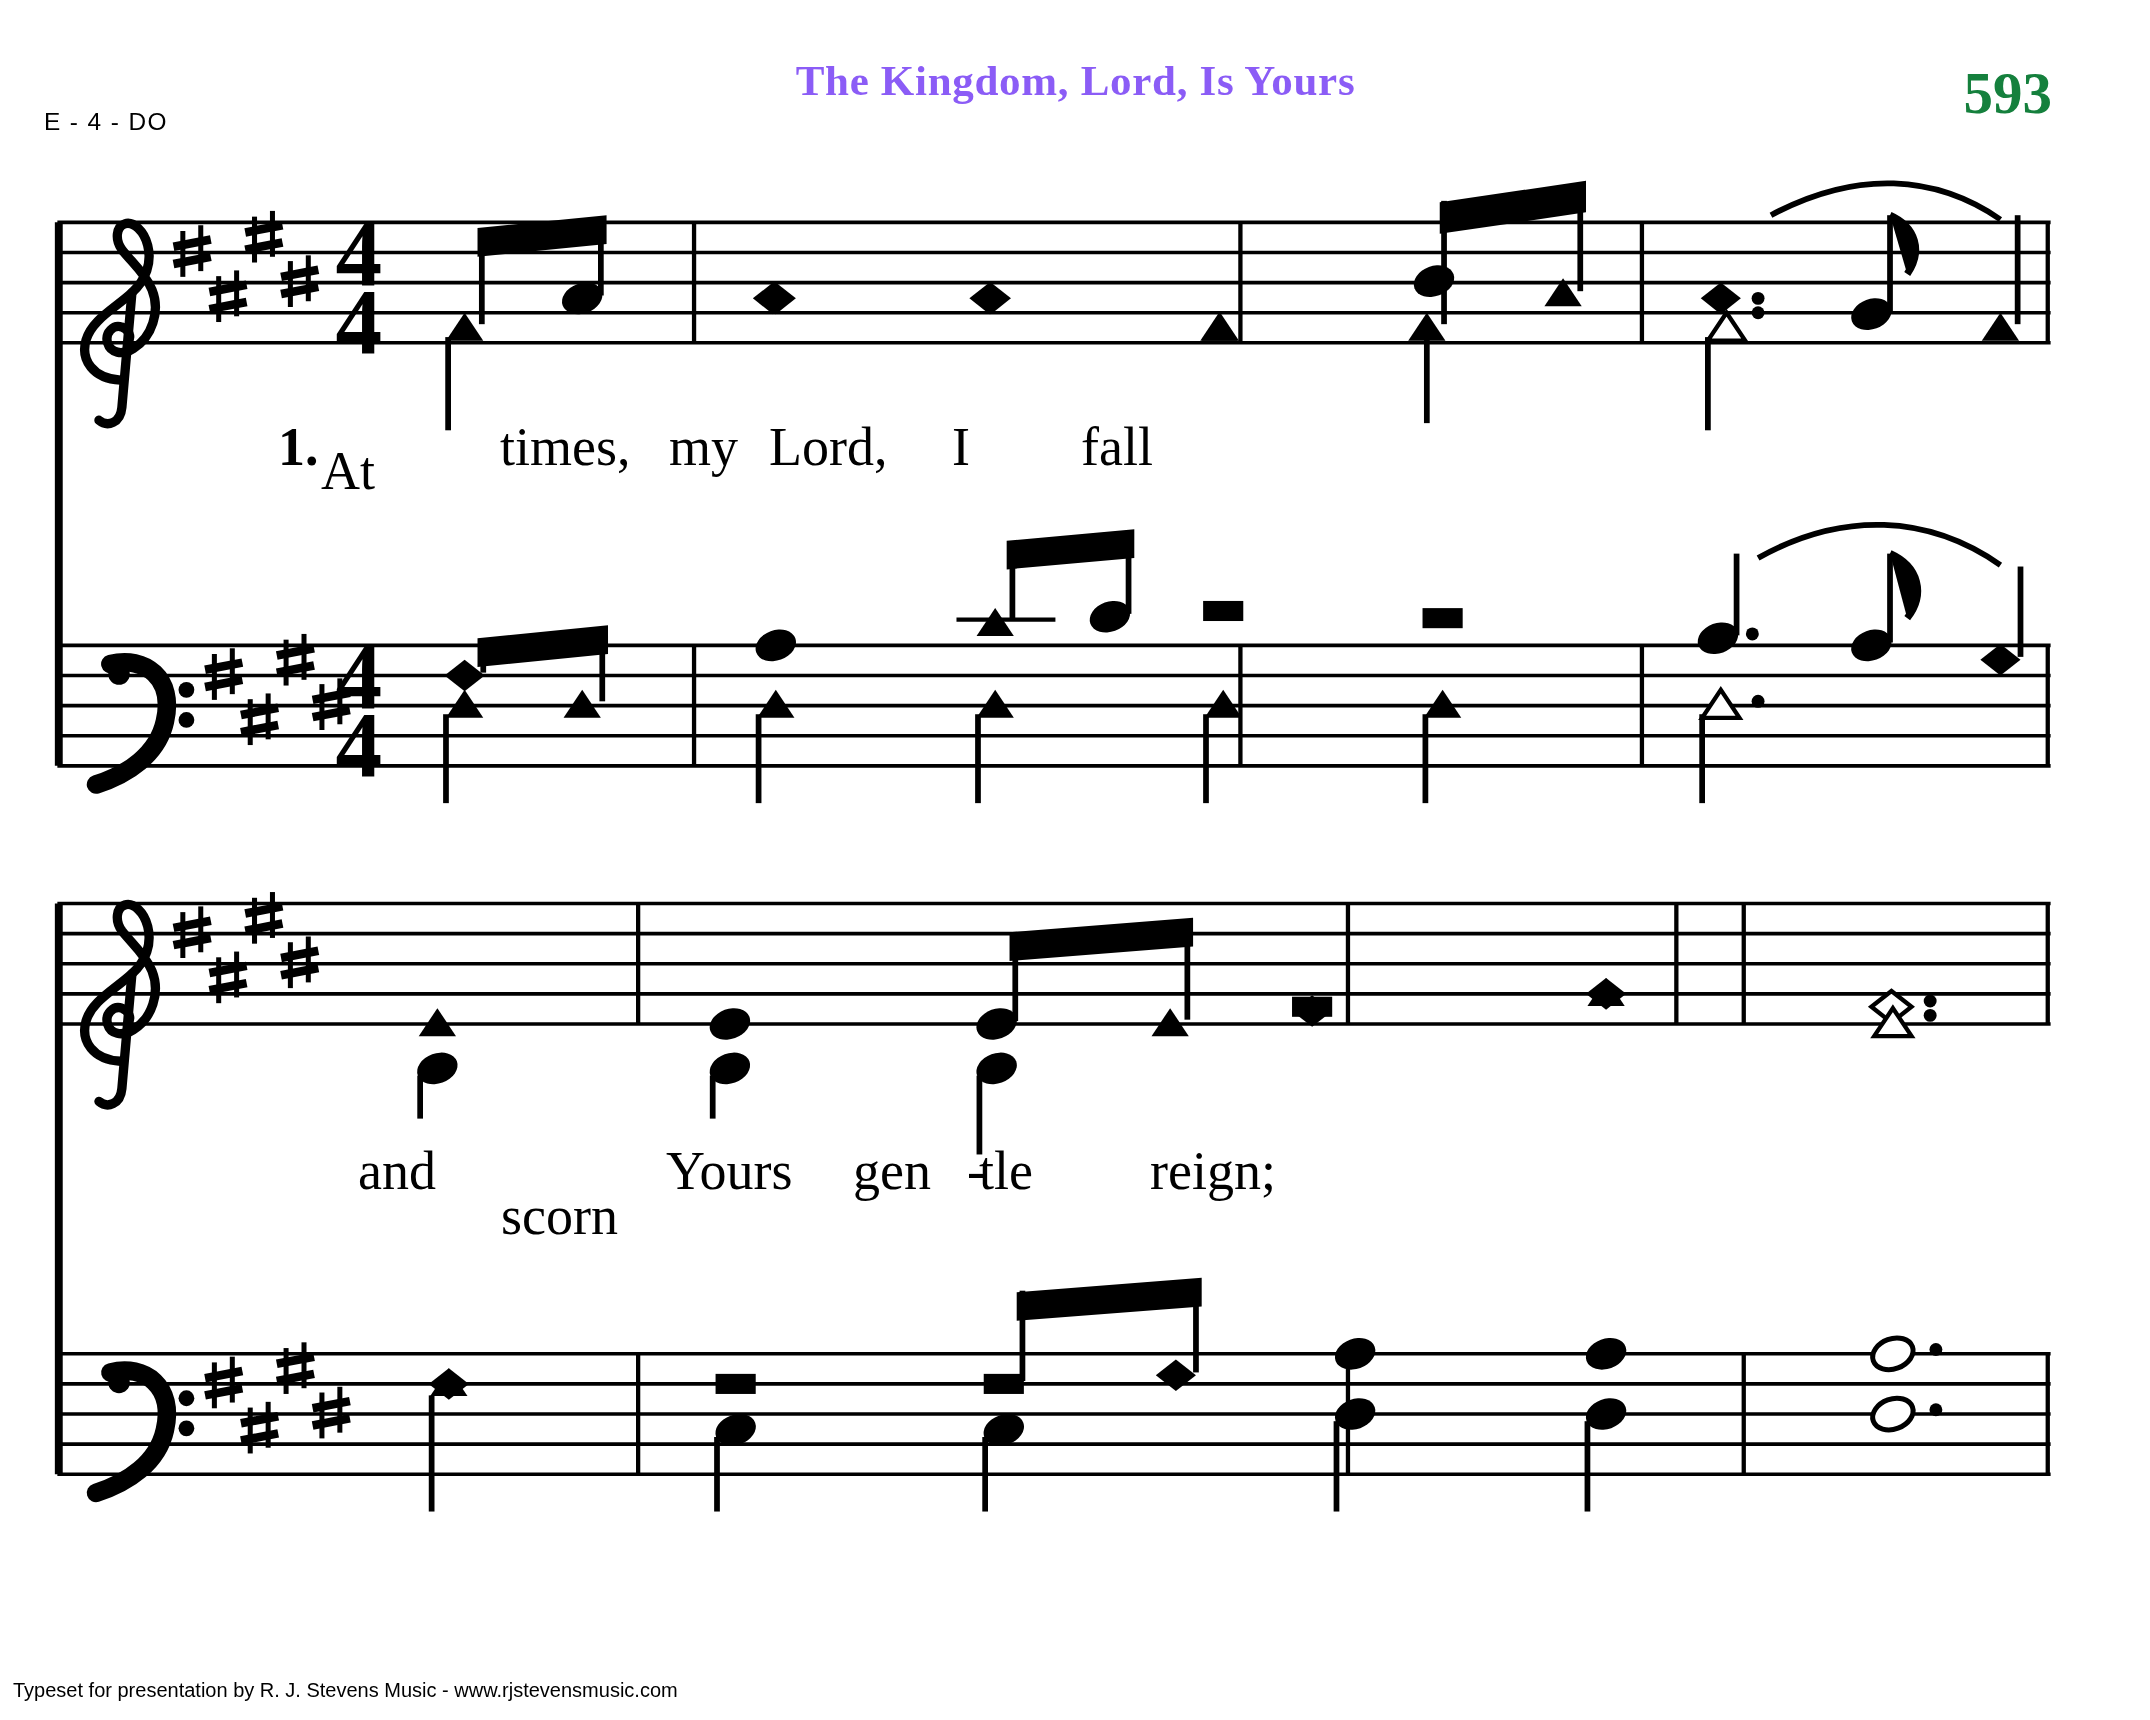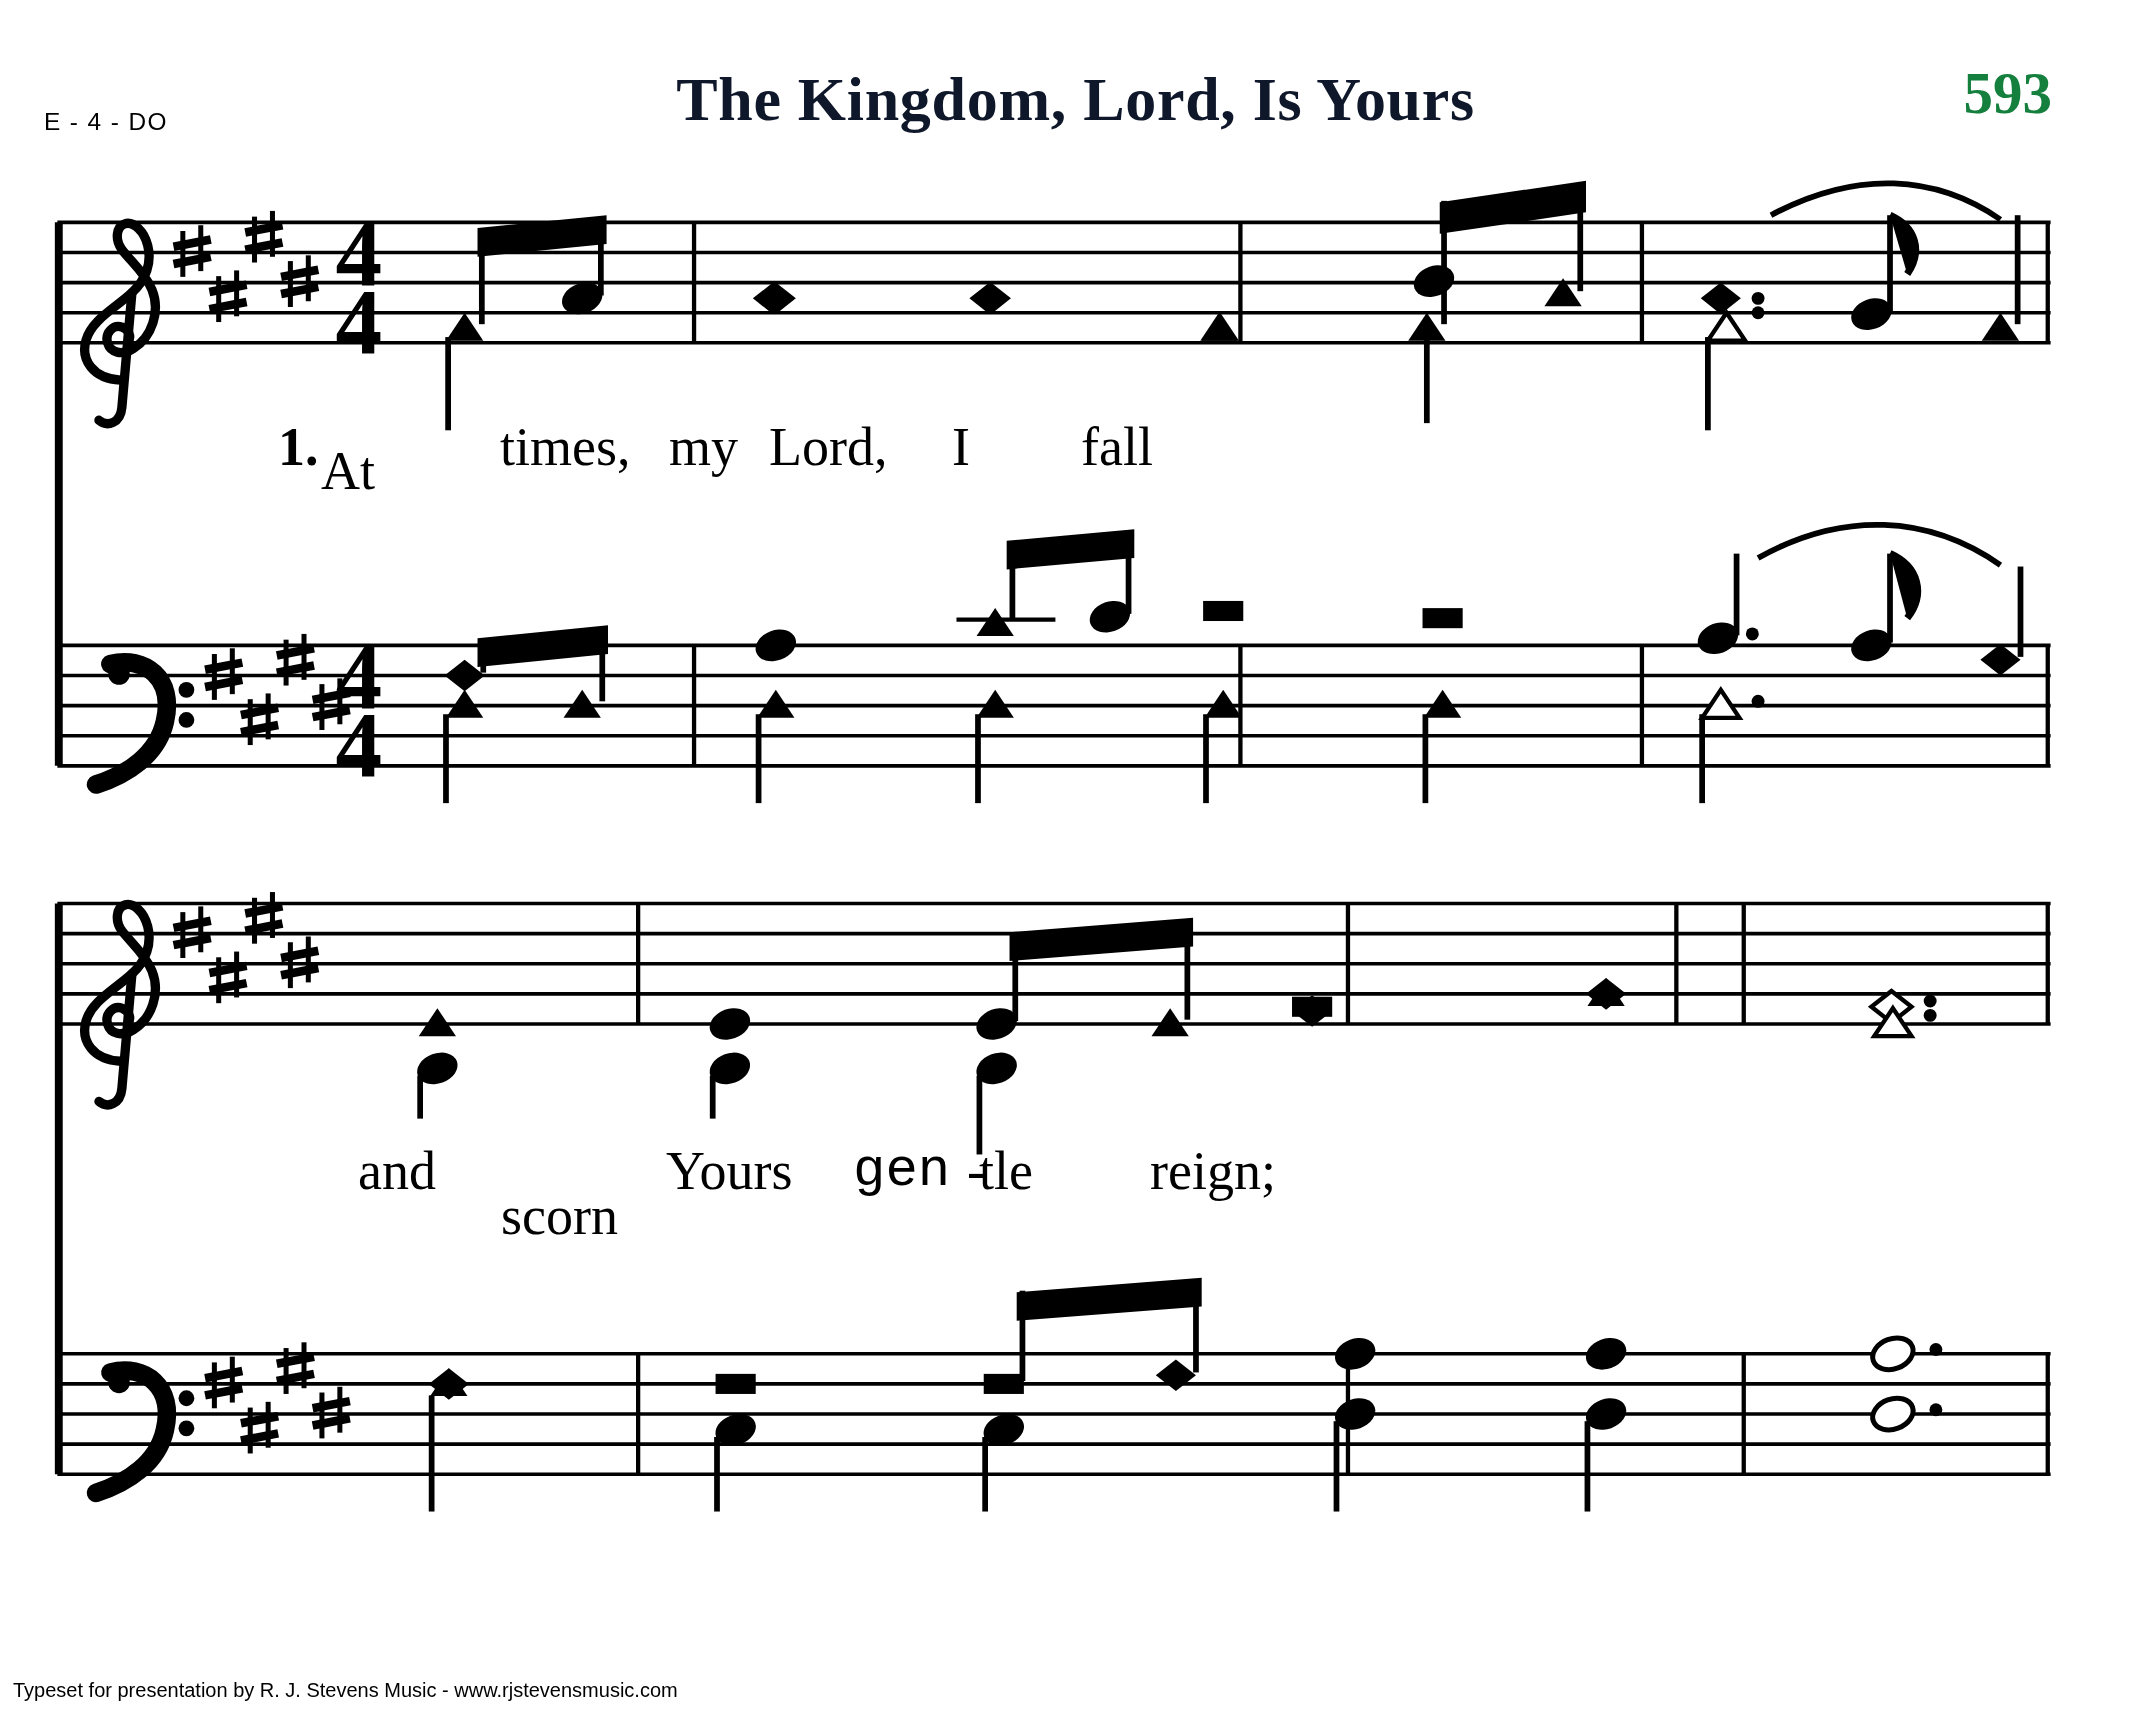--- a/index.html
+++ b/index.html
@@ -29,28 +29,28 @@
     top: 108px;
     font-family: "Liberation Sans", sans-serif;
     font-size: 24.4px;
     letter-spacing: 1.4px;
     color: #000;
     font-weight: 500;
   }
   .title {
     position: absolute;
     left: 0;
-    top: 64px;
+    top: 56px;
     width: 2151px;
     text-align: center;
     font-family: "Liberation Serif", serif;
     font-weight: bold;
-    font-size: 62px;
+    font-size: 43px;
     letter-spacing: 0.7px;
-    color: #0f172a;
+    color: #8b5cf6;
   }
   .hymn-number {
     position: absolute;
     right: 47px;
     top: 59px;
     font-family: "Liberation Serif", serif;
     font-weight: bold;
     font-size: 59px;
     color: #15803d;
   }
@@ -417,21 +417,21 @@
     <span class="lyric-word" style="position:absolute;left:348px;top:0;">my</span>
     <span class="lyric-word" style="position:absolute;left:448px;top:0;">Lord,</span>
     <span class="lyric-word" style="position:absolute;left:631px;top:0;">I</span>
     <span class="lyric-word" style="position:absolute;left:760px;top:0;">fall</span>
   </div>
 
   <div class="lyric-line lyric-2">
     <span class="lyric-word" style="position:absolute;left:0px;top:0;">and</span>
     <span class="lyric-word" style="position:absolute;left:143px;top:0;margin-top:45px;">scorn</span>
     <span class="lyric-word" style="position:absolute;left:308px;top:0;">Yours</span>
-    <span class="lyric-word" style="position:absolute;left:495px;top:0;font-family:Liberation Mono, monospace;">gen</span>
+    <span class="lyric-word" style="position:absolute;left:495px;top:0;">gen</span>
     <span class="lyric-word" style="position:absolute;left:609px;top:0;">-</span>
     <span class="lyric-word" style="position:absolute;left:621px;top:0;">tle</span>
     <span class="lyric-word" style="position:absolute;left:792px;top:0;">reign;</span>
   </div>
 
   <div class="footer">Typeset for presentation by R. J. Stevens Music  -  www.rjstevensmusic.com</div>
 </div>
 
 
 </body></html>

